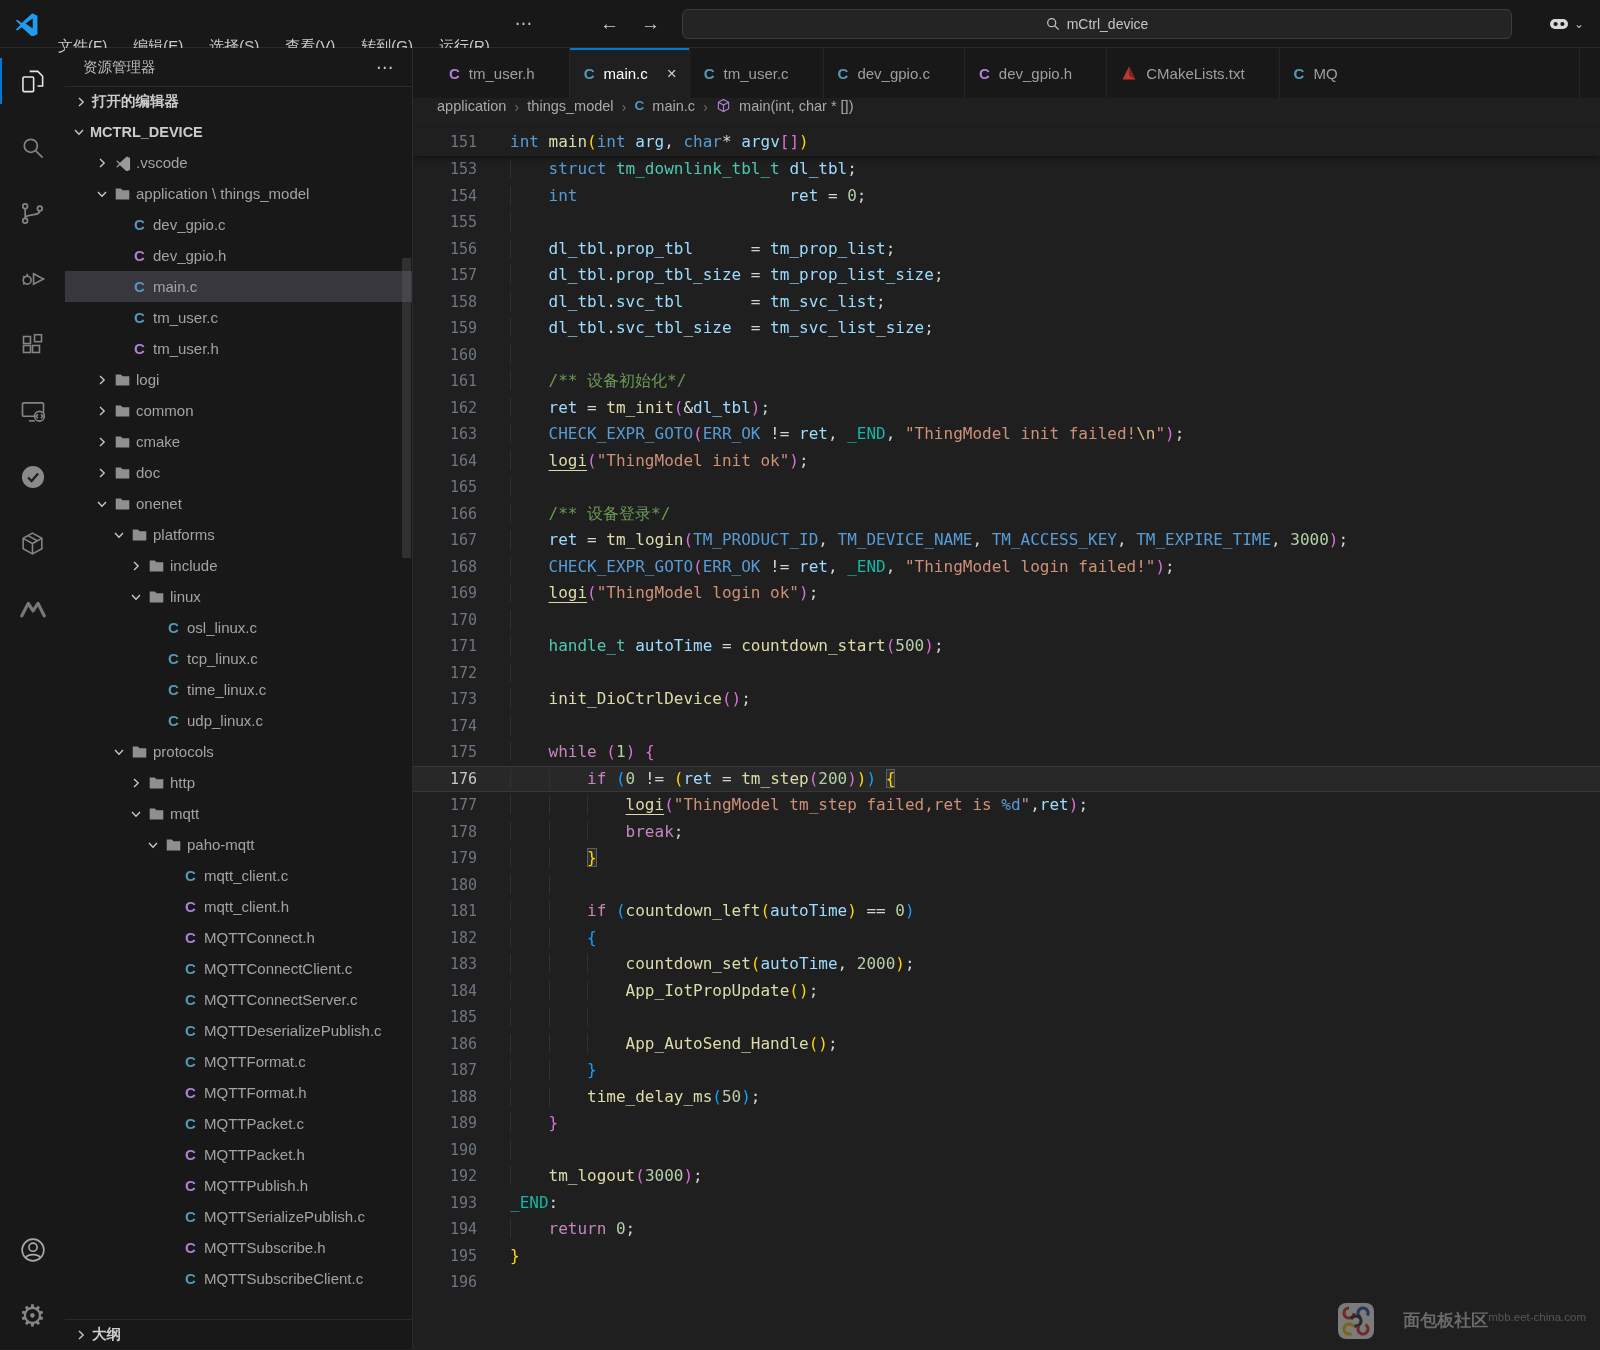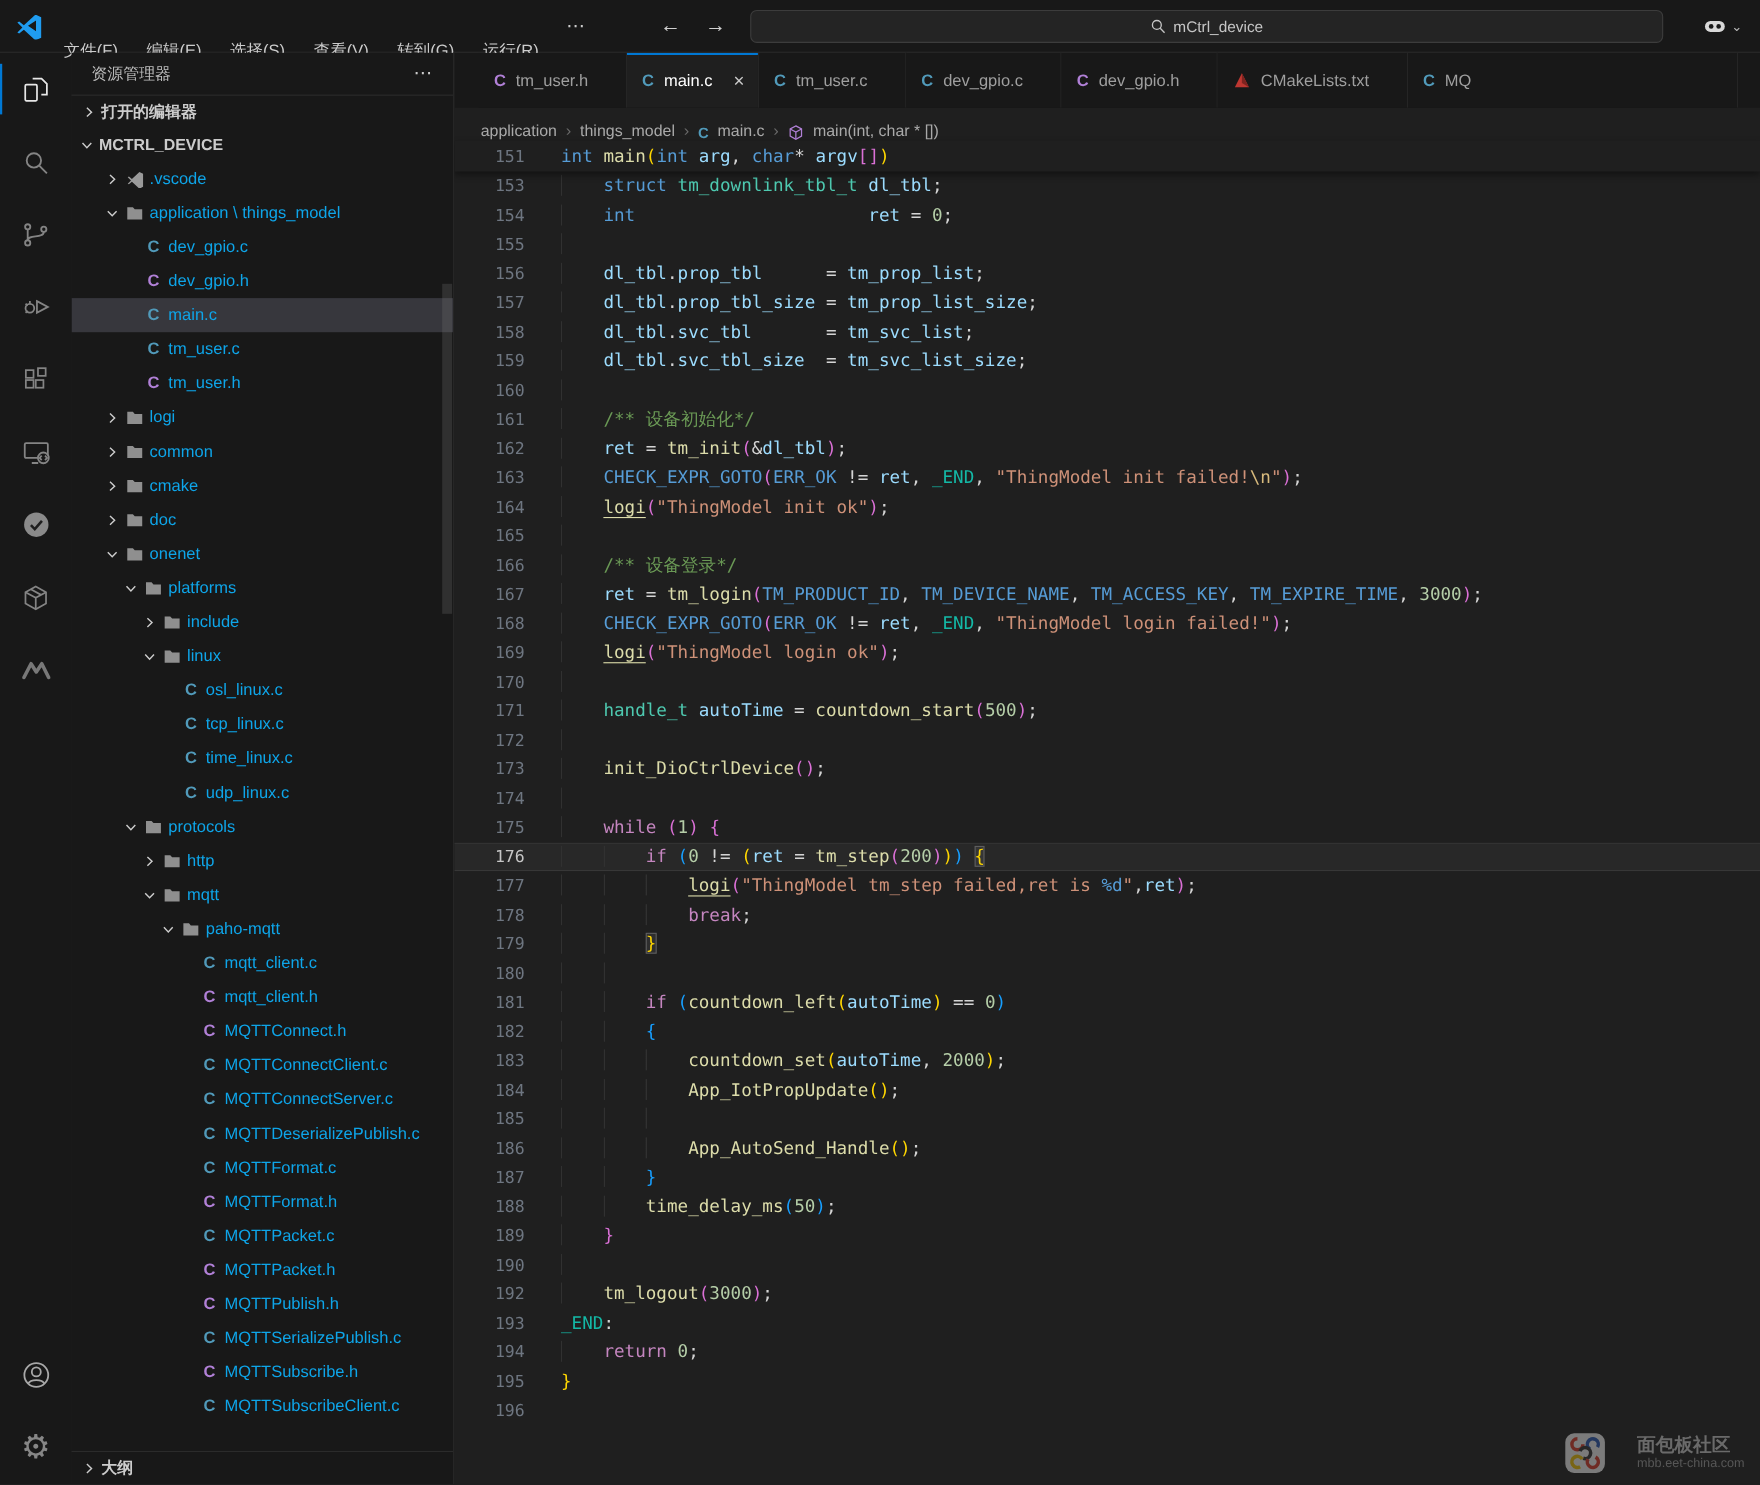--- a/index.html
+++ b/index.html
@@ -39,37 +39,37 @@
   .sb-header .ttl{flex:1;}
   .sb-ellipsis{font-size:17px;letter-spacing:1px;color:#cccccc;}
   .sb-section{height:30px;display:flex;align-items:center;gap:3px;padding-left:8px;font-size:14.5px;
     font-weight:700;border-top:1px solid #2b2b2b;}
   .sb-section.noline{border-top:none;height:31px;}
   .tree{flex:1;overflow:hidden;}
   .ti{height:31px;display:flex;align-items:center;font-size:15px;cursor:default;white-space:nowrap;}
   .ti.sel{background:#37373d;}
   .ti .chev{width:19px;flex:none;display:flex;align-items:center;justify-content:center;}
   .ti .ficon{width:23px;flex:none;display:flex;align-items:center;justify-content:center;font-weight:700;font-size:15px;}
-  .ti .lbl{padding-left:2px;color:#0ea5e9;}
+  .ti .lbl{padding-left:2px;color:#a3a3a3;}
   .letter-c{color:#519aba;} .letter-h{color:#b180d7;}
   .sb-outline{margin-top:auto;}
   .sb-scroll{position:absolute;right:1px;top:210px;width:9px;height:300px;background:rgba(121,121,121,.25);}
 
   
   .editor{flex:1;background:#1f1f1f;display:flex;flex-direction:column;overflow:hidden;min-width:0;}
   .tabbar{height:50px;background:#181818;display:flex;padding-left:22px;overflow:hidden;flex:none;}
   .tab{flex:none;display:flex;align-items:center;gap:9px;padding:0 34px 0 14px;font-size:15px;
     color:#9f9f9f;background:#181818;border-right:1px solid #252525;position:relative;cursor:default;}
   .tab.active{background:#1f1f1f;color:#ffffff;padding-right:12px;}
   .tab.active::before{content:"";position:absolute;top:0;left:0;right:0;height:2px;background:#0078d4;}
   .tab .tclose{margin-left:10px;font-size:17px;color:#cccccc;line-height:1;}
   .tab .tic{font-weight:700;font-size:15px;}
   .tab.cut{width:300px;}
 
-  .breadcrumb{height:30px;flex:none;display:flex;align-items:flex-end;gap:8px;padding-left:24px;
+  .breadcrumb{height:30px;flex:none;display:flex;align-items:flex-start;gap:8px;padding-left:24px;
     font-size:14.5px;color:#a9a9a9;}
   .breadcrumb .sep{color:#6a6a6a;font-size:15px;}
   .breadcrumb .bic{font-weight:700;font-size:13.5px;}
 
   
   .sticky{height:28px;flex:none;display:flex;align-items:center;background:#1f1f1f;position:relative;z-index:3;
     box-shadow:0 3px 6px rgba(0,0,0,.4);}
   .codearea{flex:1;font-family:"DejaVu Sans Mono",monospace;font-size:16px;position:relative;}
   .cl{display:flex;height:26.5px;line-height:26.5px;}
   .sticky .cl{flex:1;}
@@ -83,21 +83,21 @@
   .tk-fe{color:#DCDCAA;text-decoration-line:underline;text-decoration-style:wavy;
     text-decoration-color:#3794ff;text-decoration-thickness:1px;text-underline-offset:4px;text-decoration:underline;}
   .tk-v{color:#9CDCFE}.tk-m{color:#569CD6}.tk-n{color:#B5CEA8}.tk-s{color:#CE9178}
   .tk-e{color:#D7BA7D}.tk-cm{color:#6A9955}.tk-p{color:#D4D4D4}.tk-l{color:#14b8a6}
   .tk-b1{color:#FFD700}.tk-b2{color:#DA70D6}.tk-b3{color:#179FFF}
   .tk-ig{background:linear-gradient(to right,#313131 1px,transparent 1px);}
   .tk-bx{outline:1px solid #5e5e5e;outline-offset:-1px;background:rgba(90,90,90,.25);}
 
   
   .watermark{position:fixed;right:14px;bottom:10px;display:flex;align-items:center;gap:8px;opacity:.5;}
-  .wm-txt{display:flex;flex-direction:column;line-height:1.25;margin-left:20px;}
+  .wm-txt{display:flex;flex-direction:row;line-height:1.25;margin-left:20px;}
   .wm-title{font-size:17px;font-weight:700;color:#b5b5b5;}
   .wm-url{font-size:11.5px;color:#8d8d8d;}
 
   svg{display:block;}
 </style>
 </head>
 <body>
 
 <div class="titlebar">
   <span class="vslogo">

